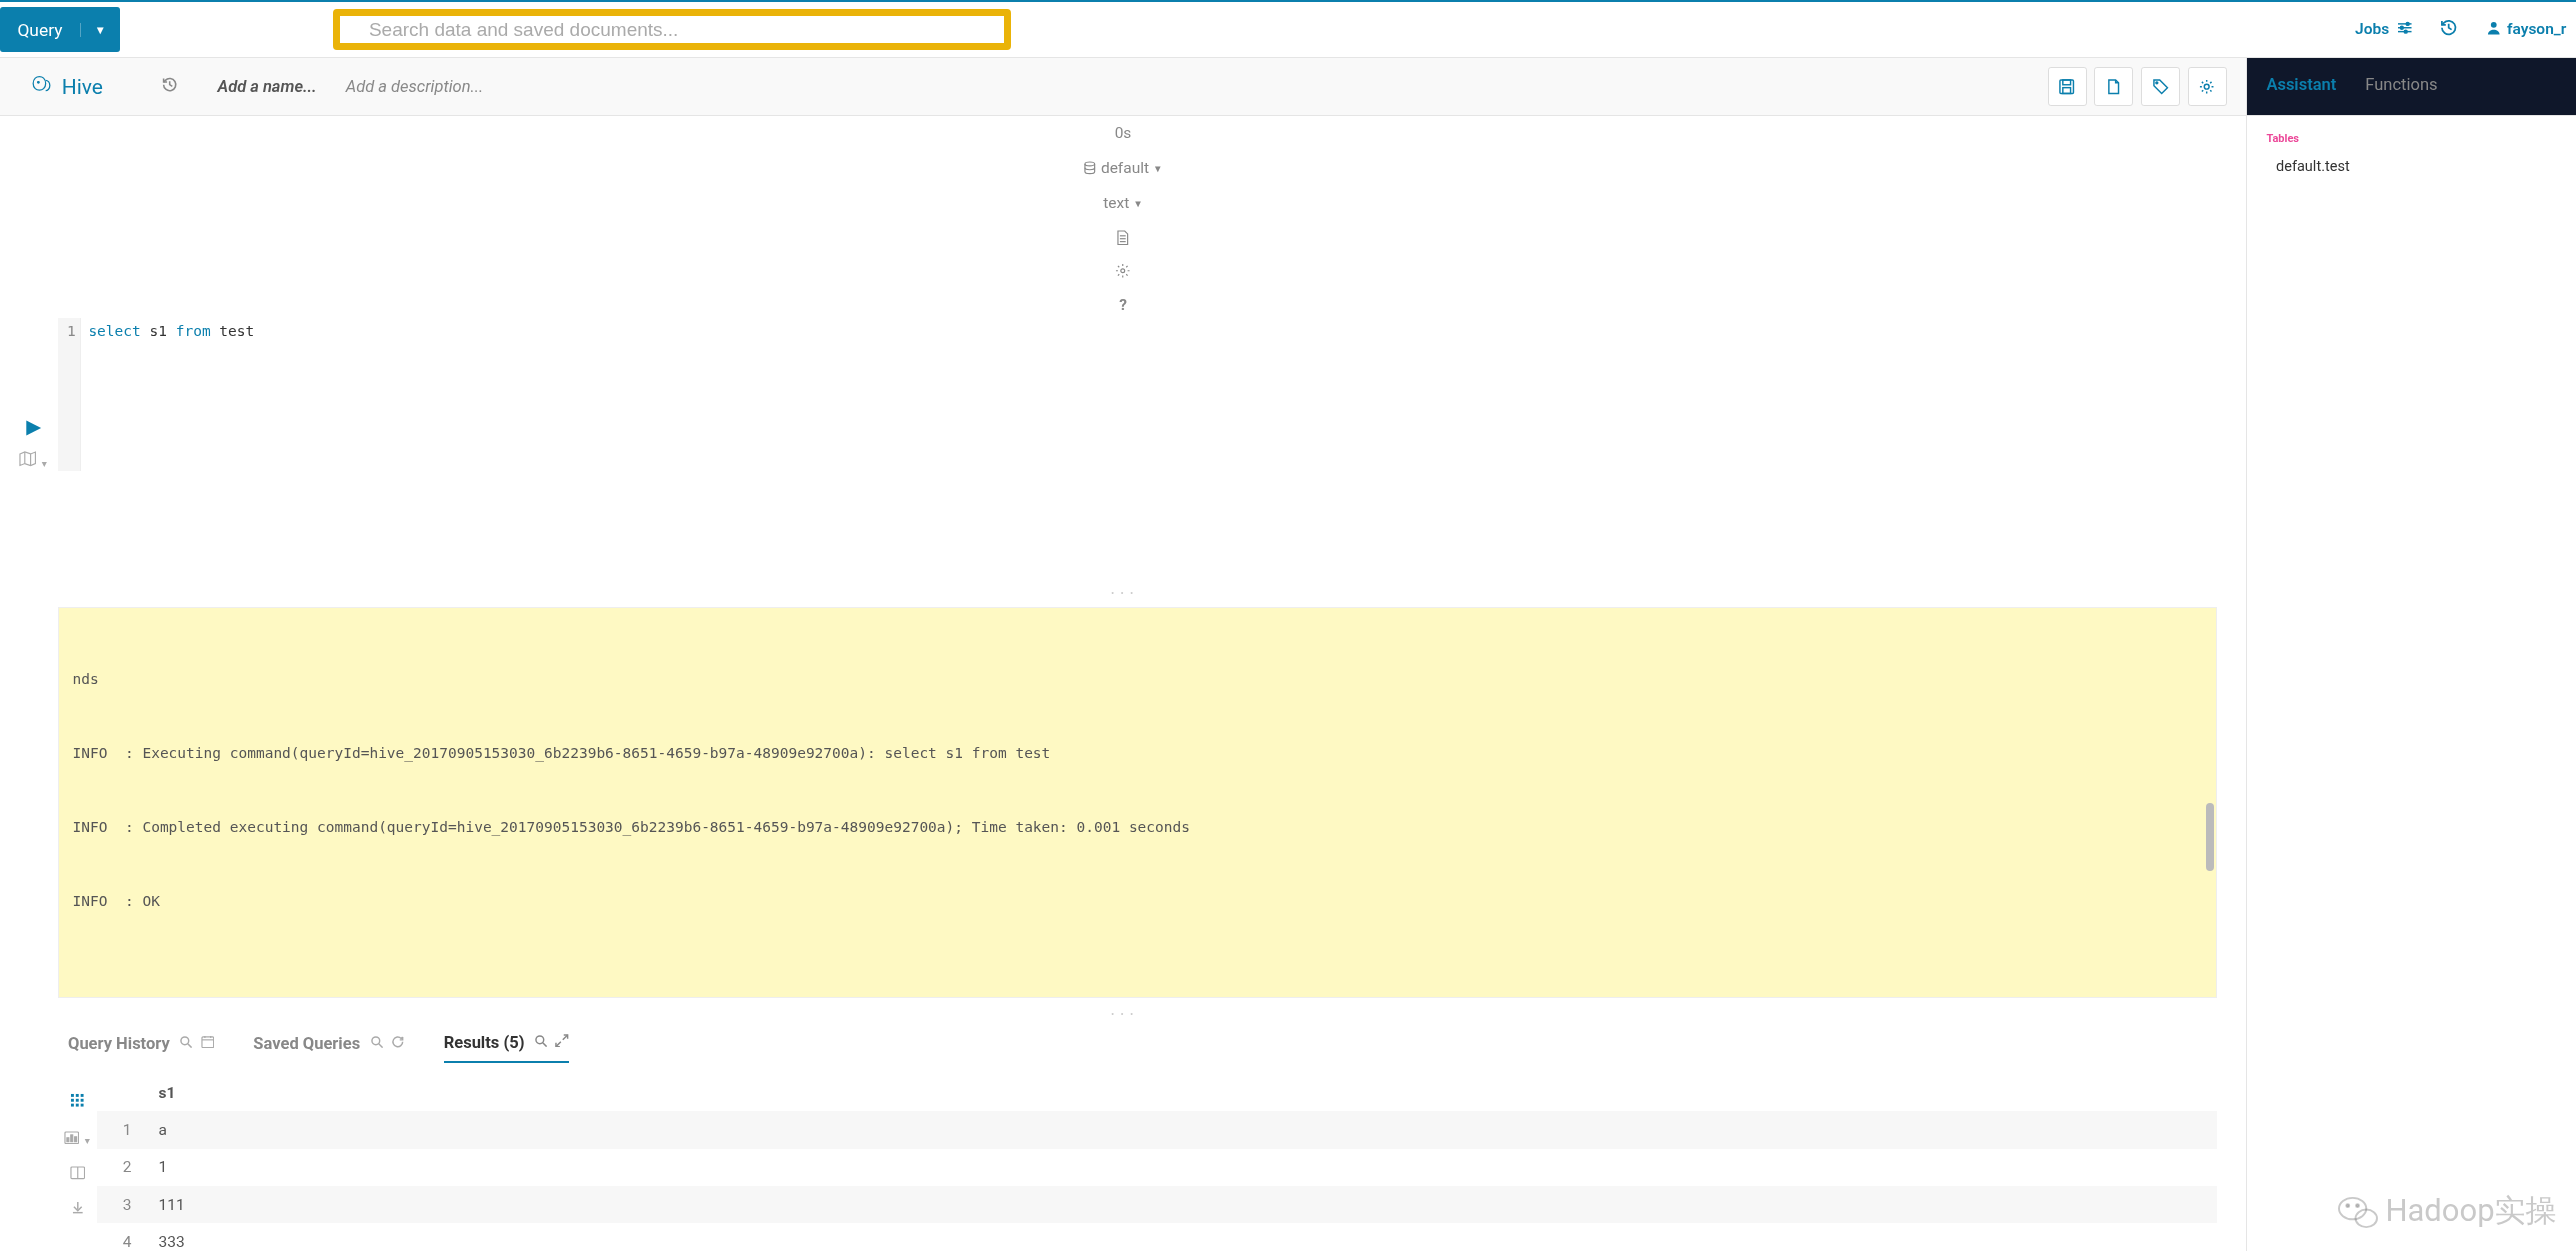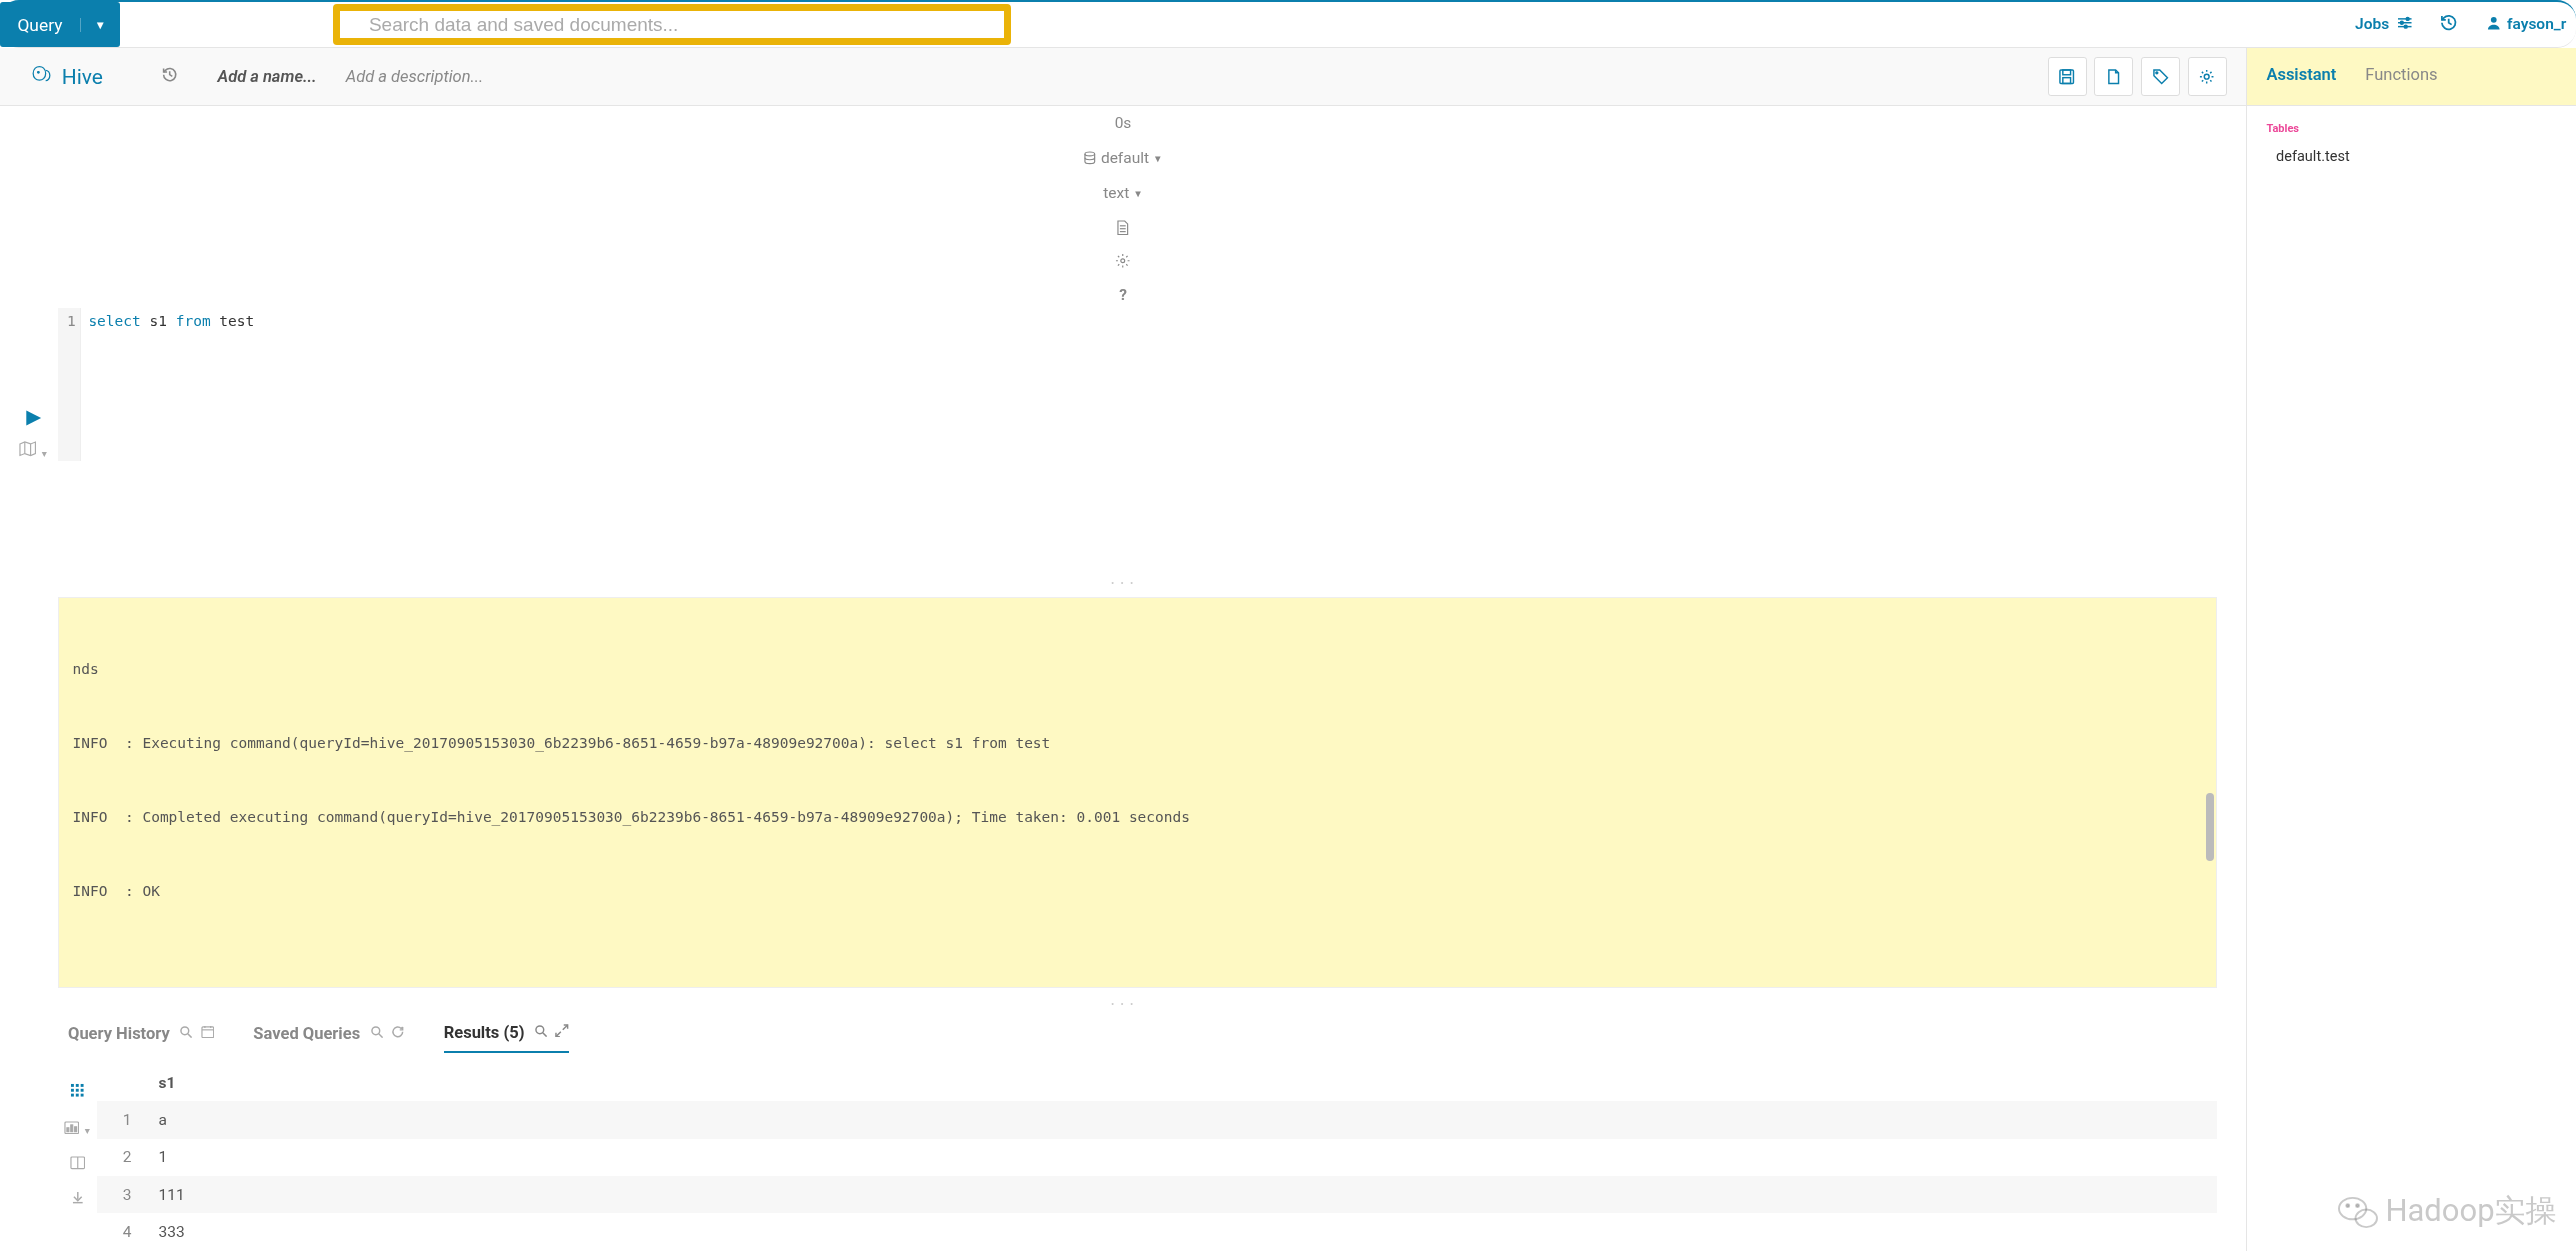--- a/index.html
+++ b/index.html
@@ -1,17 +1,17 @@
 <!DOCTYPE html>
 <html><head>
 <meta charset="utf-8">
 <style>
 * { box-sizing: border-box; margin: 0; padding: 0; }
 body { font-family: -apple-system, BlinkMacSystemFont, "Segoe UI", Roboto, Helvetica, Arial, sans-serif; font-size: 13.6px; color: #333; background: #fff; }
-.topbar { height: 48px; border-top: 2.9px solid #0B7FAD; border-bottom: 1px solid #e5e5e5; display: flex; align-items: center; padding: 0 9.7px 0 0; border-radius: 19px; }
+.topbar { height: 58px; border-top: 2.9px solid #0B7FAD; border-bottom: 1px solid #e5e5e5; display: flex; align-items: center; padding: 0 9.7px 0 0; }
 .query-btn { background: #0B7FAD; color: #fff; height: 45px; display: flex; align-items: center; border-radius: 2.9px; margin-right: 19.4px; }
 .query-btn-main { padding: 0 17.4px; font-size: 17.4px; cursor: pointer; }
 .query-btn-caret { padding: 0 13.6px; border-left: 1px solid rgba(255,255,255,0.3); cursor: pointer; font-size: 11.6px; }
 .search-box { flex: 0 0 678px; margin-left: 194px; }
 .search-box input { width: 100%; height: 41px; border: 7px solid #eab308; border-radius: 3.9px; padding: 0 29px; font-size: 19px; color: #333; }
 .search-box input::placeholder { color: #aaa; }
 .topbar-right { margin-left: auto; display: flex; align-items: center; gap: 27px; color: #0B7FAD; font-size: 15.5px; }
 .jobs-link { display: flex; align-items: center; gap: 7.7px; cursor: pointer; font-weight: 600; }
 .icon-btn-top { cursor: pointer; font-size: 17.4px; }
 .user-link { display: flex; align-items: center; gap: 5.8px; cursor: pointer; font-weight: 600; }
@@ -45,21 +45,21 @@
 .tab-icons { color: #aaa; font-size: 13.6px; display: flex; gap: 7.7px; }
 .results-area { display: flex; padding: 9.7px 29px 0 58px; }
 .results-gutter { width: 39px; display: flex; flex-direction: column; gap: 17.4px; align-items: center; padding-top: 19.4px; color: #aaa; font-size: 15.5px; }
 .results-gutter .active { color: #0B7FAD; }
 .results-table { flex: 1; }
 .results-table table { width: 100%; border-collapse: collapse; }
 .results-table th { text-align: left; font-weight: 700; padding: 9.7px 13.6px; color: #555; font-size: 15.5px; }
 .results-table td { padding: 9.7px 13.6px; font-size: 15.5px; color: #555; }
 .results-table td.rownum { width: 48px; text-align: right; color: #888; }
 .results-table tr.odd { background: #f7f7f7; }
-.right-tabs { display: flex; border-bottom: 1px solid #e5e5e5; height: 58px; align-items: center; padding: 0 19.4px; gap: 29px; background: #fef9c3; }
+.right-tabs { display: flex; border-bottom: 1px solid #e5e5e5; height: 58px; align-items: center; padding: 0 19.4px; gap: 29px; background: #0f172a; }
 .right-tab { font-size: 16.5px; color: #888; cursor: pointer; padding-bottom: 3.9px; }
 .right-tab.active { color: #0B7FAD; font-weight: 600; }
 .right-body { padding: 15.5px 19.4px; }
 .tables-hdr { font-weight: 700; font-size: 11px; color: #ec4899; margin-bottom: 9.7px; }
 .table-item { font-size: 14.5px; color: #333; padding: 3.9px 0 3.9px 9.7px; cursor: pointer; }
 .watermark { position: fixed; right: 19.4px; bottom: 19.4px; color: rgba(120,120,120,0.4); font-size: 31px; display: flex; align-items: flex-end; gap: 5.8px; pointer-events: none; }
 </style>
 </head>
 <body>
 

